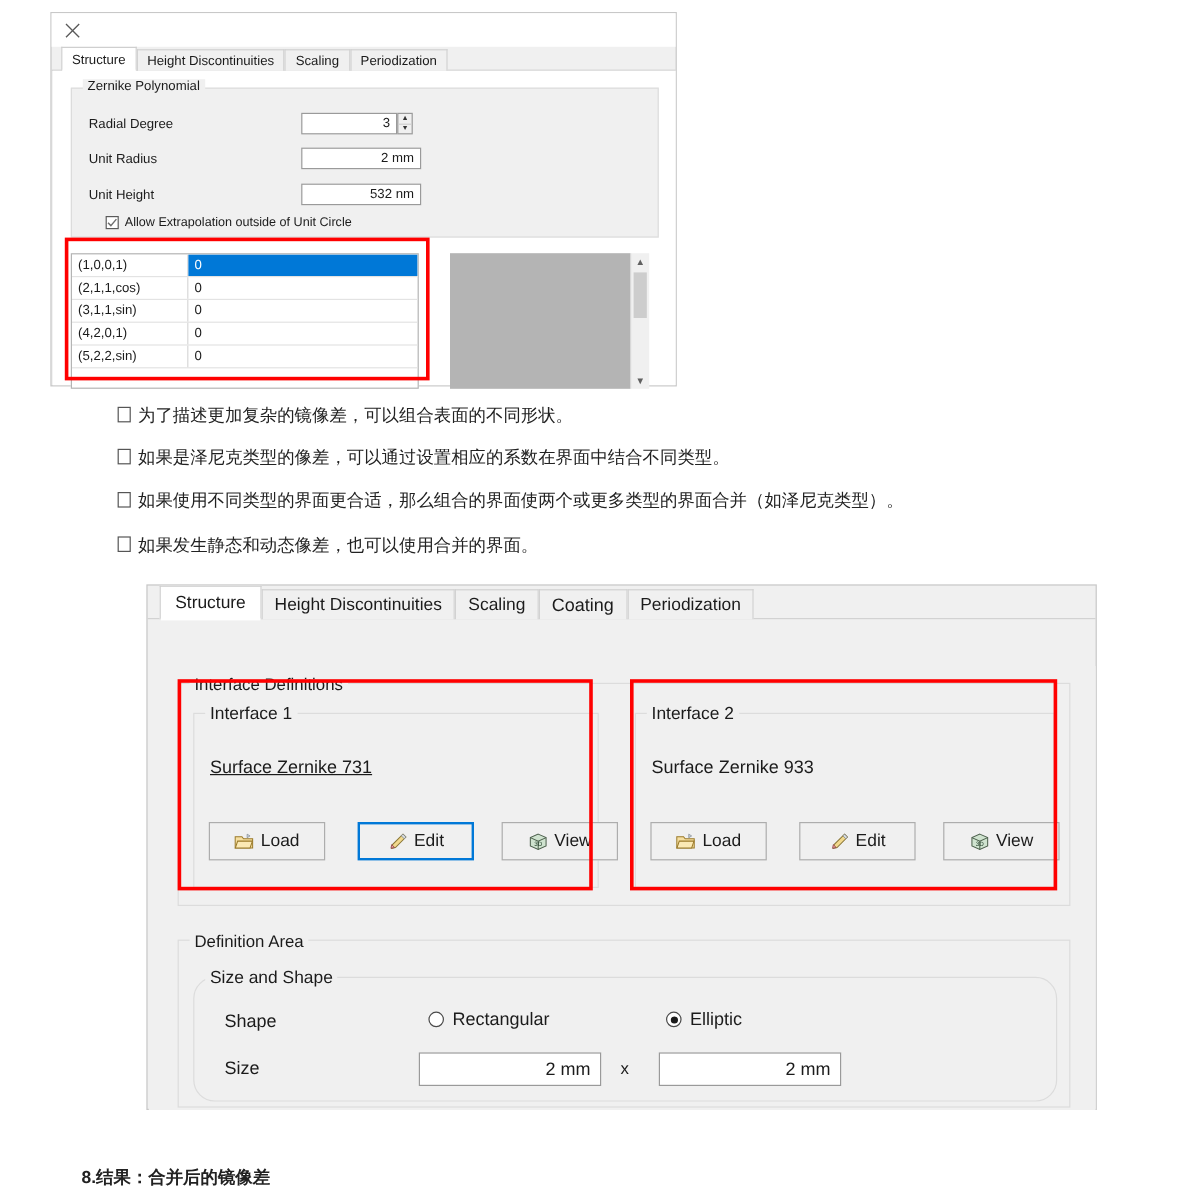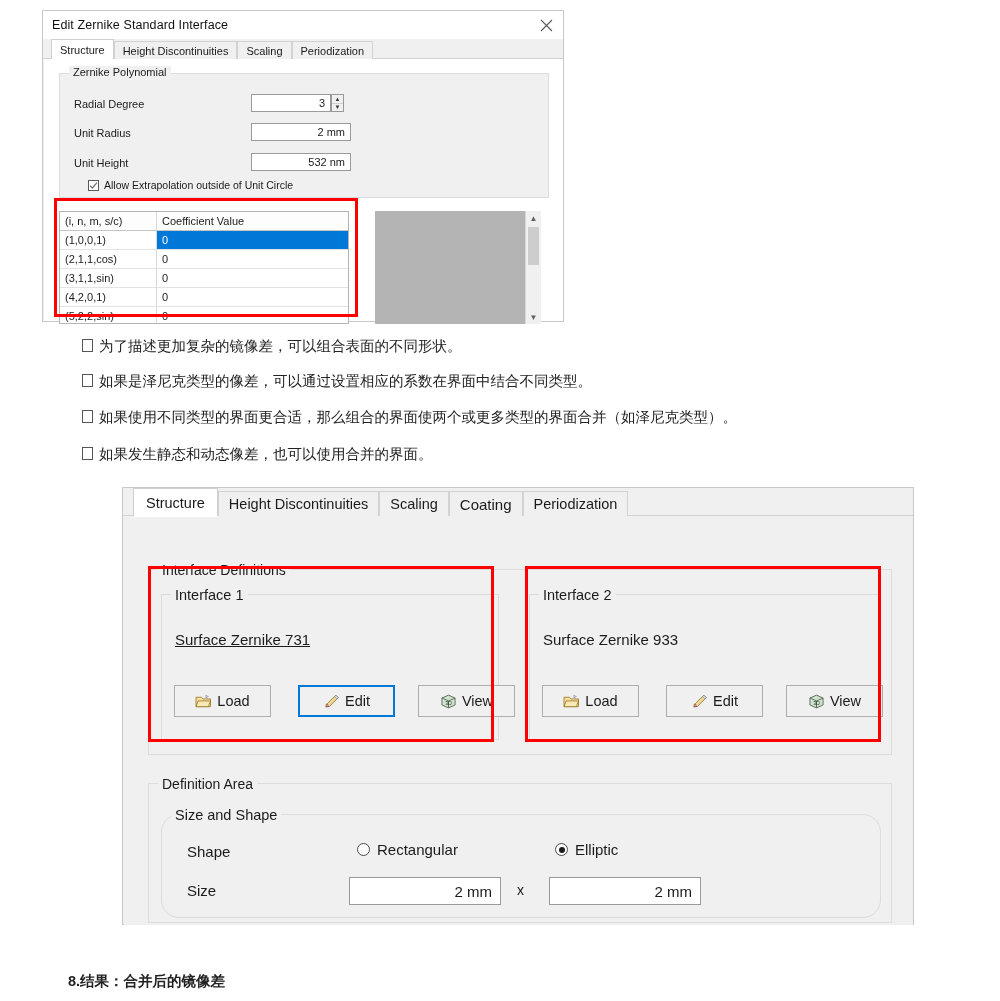--- a/index.html
+++ b/index.html
@@ -59,21 +59,21 @@
   .vscroll{position:absolute;background:#f0f0f0;border-left:1px solid #d8d8d8;
            display:flex;flex-direction:column;align-items:center;justify-content:space-between;}
   .vscroll .arw{height:14px;display:flex;align-items:center;justify-content:center;color:#606060;font-size:8px;}
   .vscroll .thumb{position:absolute;left:2px;right:2px;background:#cdcdcd;}
 
   .redbox{position:absolute;border:3px solid #ff0000;box-sizing:border-box;pointer-events:none;}
 
   
   .bullet{position:absolute;display:flex;align-items:flex-start;gap:6px;
           font-size:14.5px;color:#222;white-space:nowrap;
-          font-family:"Liberation Sans","DejaVu Sans",sans-serif;}
+          font-family:"Liberation Sans","DejaVu Sans",sans-serif;margin-left:16px;}
   .tofu{display:inline-block;width:11px;height:13px;border:1px solid #555;box-sizing:border-box;flex:none;margin-top:2px;}
   .footline{position:absolute;font-size:14.5px;font-weight:bold;color:#222;white-space:nowrap;}
 
   
   .iftitle{position:absolute;color:#1b1b1b;white-space:nowrap;}
   .winbtn{position:absolute;background:#f0f0f0;border:1px solid #adadad;box-sizing:border-box;
           display:flex;align-items:center;justify-content:center;gap:5px;color:#1b1b1b;}
   .winbtn.focus{border:2px solid #0078d7;}
   .winbtn .lbl{line-height:1;}
   .ico{width:17px;height:15px;flex:none;display:block;}
@@ -83,21 +83,20 @@
          display:flex;align-items:center;justify-content:center;flex:none;}
   .radio .dot{width:6px;height:6px;border-radius:50%;background:#1b1b1b;}
   .xsep{position:absolute;color:#1b1b1b;}
 </style>
 </head>
 <body>
 
 <div class="dialog" style="left:42px;top:10px;width:522px;height:312px;">
 
   <div class="titlebar" style="height:28px;">
-    <div class="title" style="font-size:12.5px;">Edit Zernike Standard Interface</div>
     <div class="closebtn">
       <svg width="13" height="13" viewBox="0 0 13 13" aria-hidden="true">
         <path d="M1 1 L12 12 M12 1 L1 12" stroke="#5a5a5a" stroke-width="1.1" fill="none"></path>
       </svg>
     </div>
   </div>
 
   <div class="tabstrip" style="height:20px;">
     <div class="tab active" style="height:20px;padding:0 8px;font-size:11px;">
       <span>Structure</span>
@@ -135,24 +134,20 @@
         <span class="cbox">
           <svg width="9" height="9" viewBox="0 0 9 9" aria-hidden="true">
             <path d="M1 4.6 L3.4 7 L8 1.6" stroke="#6f6f6f" stroke-width="1.2" fill="none"></path>
           </svg>
         </span>
         <span>Allow Extrapolation outside of Unit Circle</span>
       </div>
     </div>
 
     <div class="gridwrap" style="left:15px;top:152px;width:290px;height:113px;">
-      <div class="grow head">
-        <div class="gcell c0">(i, n, m, s/c)</div>
-        <div class="gcell c1">Coefficient Value</div>
-      </div>
       <div class="grow sel">
         <div class="gcell c0">(1,0,0,1)</div>
         <div class="gcell c1">0</div>
       </div>
       <div class="grow">
         <div class="gcell c0">(2,1,1,cos)</div>
         <div class="gcell c1">0</div>
       </div>
       <div class="grow">
         <div class="gcell c0">(3,1,1,sin)</div>

